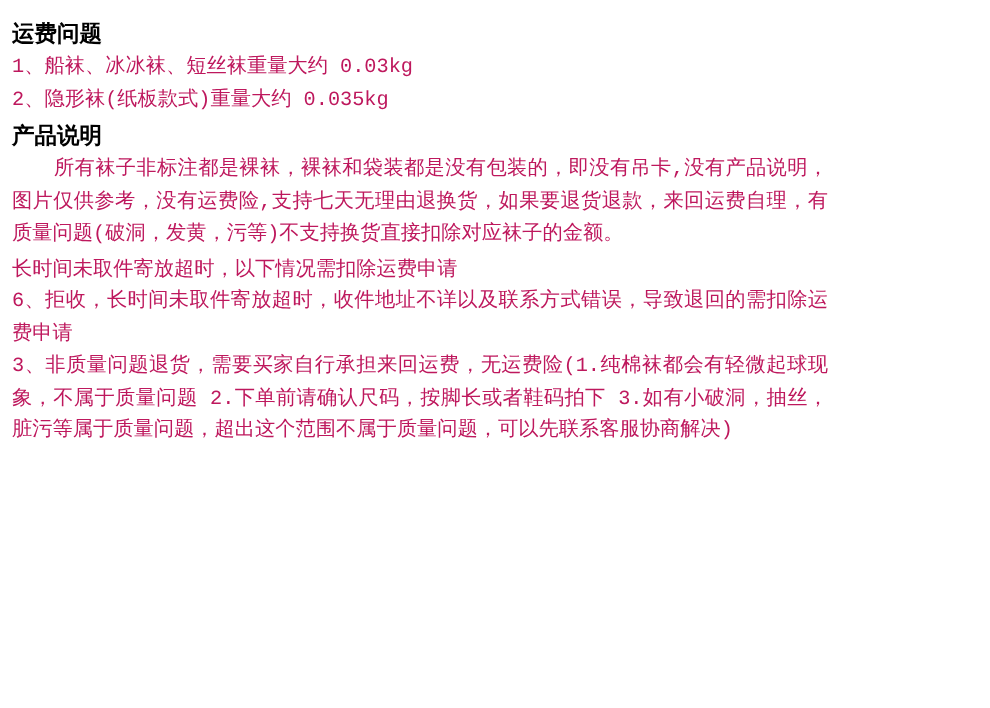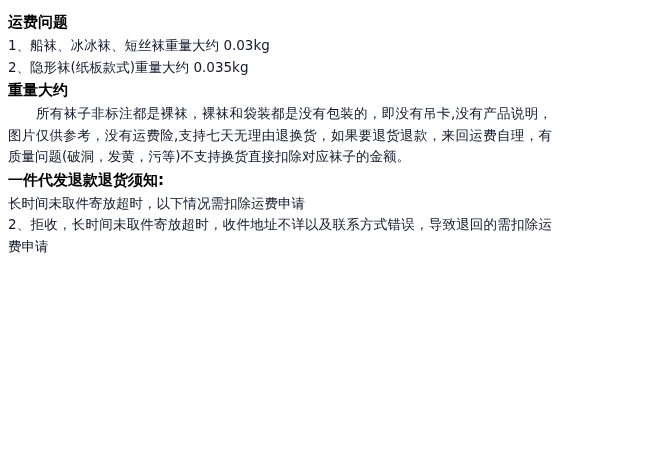--- a/index.html
+++ b/index.html
@@ -23,45 +23,46 @@
     font-size: 15px;
     font-weight: bold;
     line-height: 21px;
     margin: 0 0 2px 0;
     color: #000000;
   }
   .para {
     font-size: 13.5px;
     line-height: 21.5px;
     margin: 0;
-    color: #0f172a;
+    color: #be185d;
     text-align: justify;
     word-break: break-all;
+    font-family: Liberation Mono, monospace;
   }
   .para.indent {
     text-indent: 28px;
   }
   .block { margin-bottom: 0px; }
   .section { margin-top: 2px; }
 </style>
 </head>
 <body>
 
 <div class="page">
 
   <div class="section block">
     <div class="heading">运费问题</div>
     <p class="para">1、船袜、冰冰袜、短丝袜重量大约 0.03kg</p>
     <p class="para">2、隐形袜(纸板款式)重量大约 0.035kg</p>
   </div>
 
   <div class="section block">
-    <div class="heading">重量大约</div>
+    <div class="heading">产品说明</div>
     <p class="para indent">所有袜子非标注都是裸袜，裸袜和袋装都是没有包装的，即没有吊卡,没有产品说明，图片仅供参考，没有运费险,支持七天无理由退换货，如果要退货退款，来回运费自理，有质量问题(破洞，发黄，污等)不支持换货直接扣除对应袜子的金额。</p>
   </div>
 
   <div class="section block">
-    <div class="heading">一件代发退款退货须知:</div>
     <p class="para">长时间未取件寄放超时，以下情况需扣除运费申请</p>
-    <p class="para">2、拒收，长时间未取件寄放超时，收件地址不详以及联系方式错误，导致退回的需扣除运费申请</p>
+    <p class="para">6、拒收，长时间未取件寄放超时，收件地址不详以及联系方式错误，导致退回的需扣除运费申请</p>
+    <p class="para">3、非质量问题退货，需要买家自行承担来回运费，无运费险(1.纯棉袜都会有轻微起球现象，不属于质量问题 2.下单前请确认尺码，按脚长或者鞋码拍下 3.如有小破洞，抽丝，脏污等属于质量问题，超出这个范围不属于质量问题，可以先联系客服协商解决)</p>
   </div>
 
 </div>
 
 </body></html>

